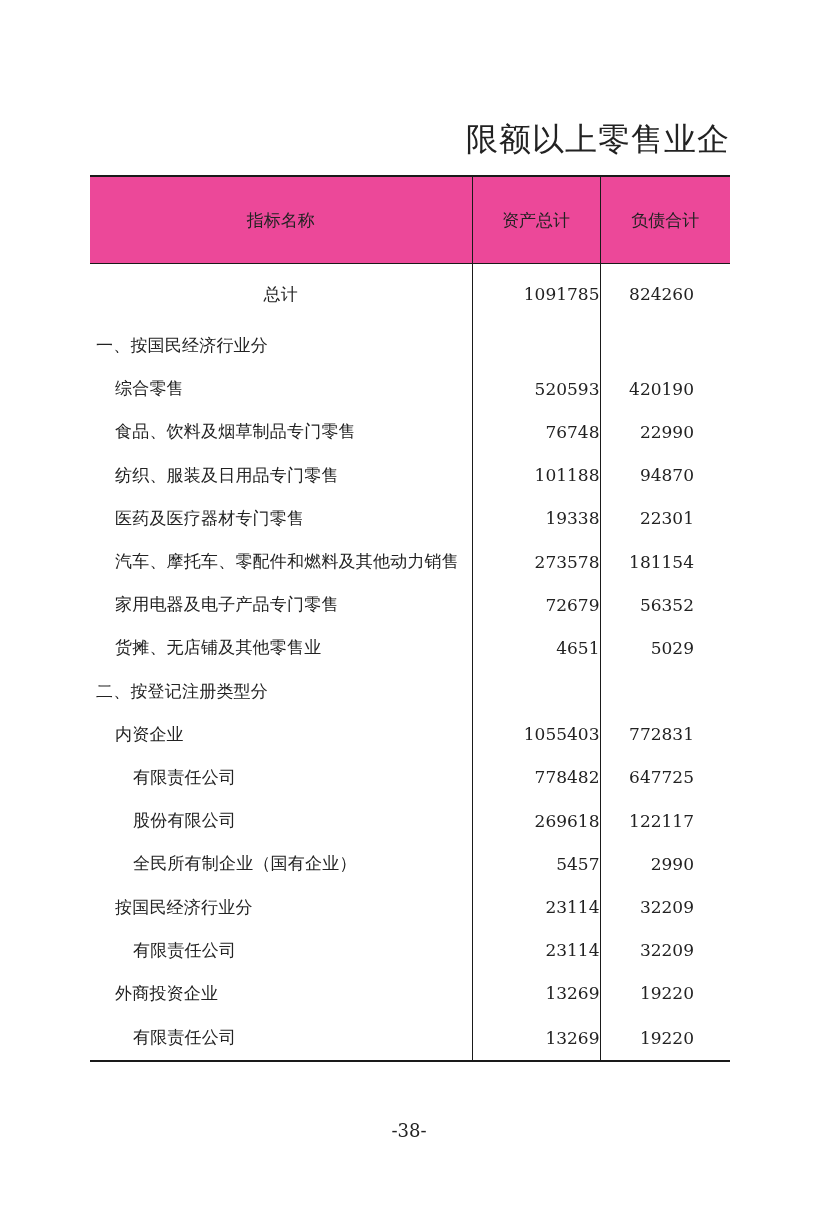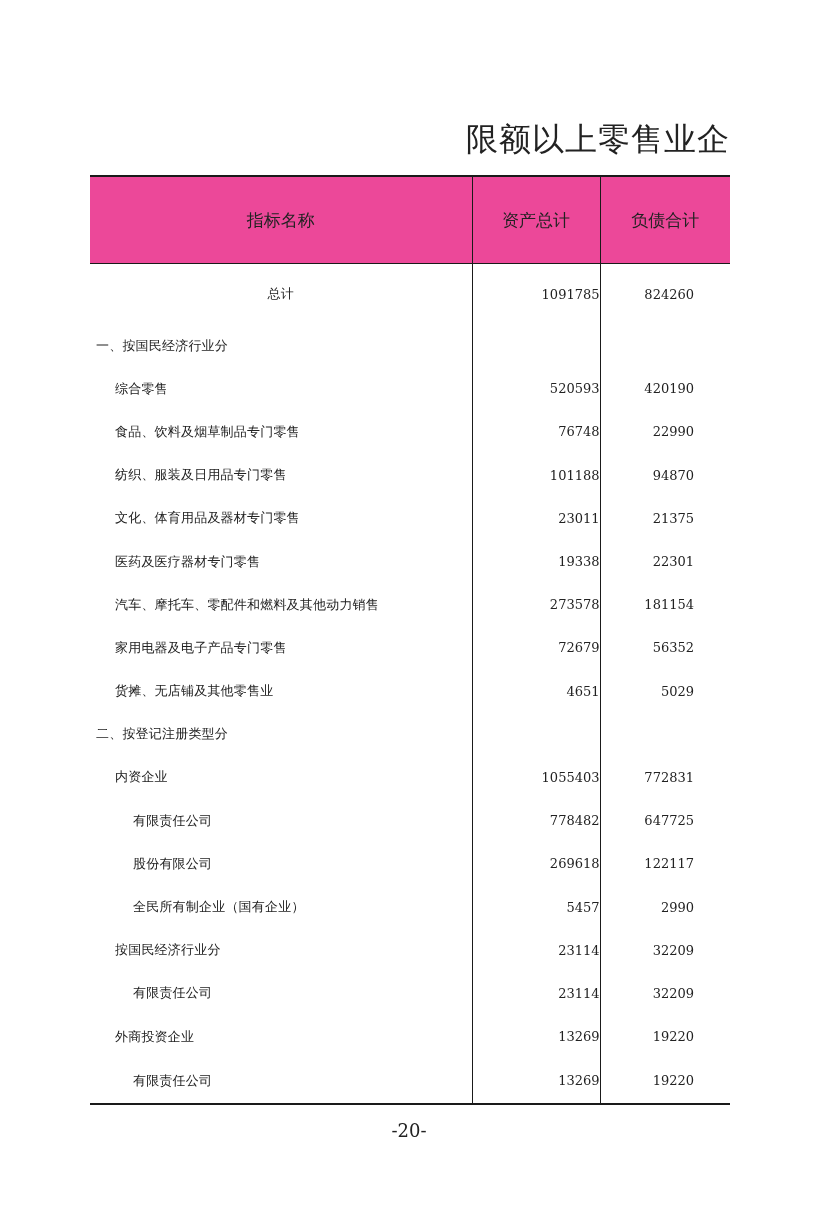--- a/index.html
+++ b/index.html
@@ -48,21 +48,21 @@
       border-bottom: 1.5px solid #1a1a1a;
       padding: 0;
     }
     .data-table thead th + th,
     .data-table tbody td + td {
       border-left: 1.5px solid #1a1a1a;
     }
     .data-table tbody td {
       height: 43.2px;
       padding: 0;
-      font-size: 13px;
+      font-size: 17px;
       white-space: nowrap;
     }
     .data-table tbody tr:first-child td {
       height: 60px;
       padding-top: 0;
     }
     .data-table tbody tr:last-child td {
       height: 45px;
     }
     td.name {
@@ -131,25 +131,20 @@
       <td class="name lvl-1">食品、饮料及烟草制品专门零售</td>
       <td class="num">76748</td>
       <td class="num liab">22990</td>
     </tr>
     <tr>
       <td class="name lvl-1">纺织、服装及日用品专门零售</td>
       <td class="num">101188</td>
       <td class="num liab">94870</td>
     </tr>
     <tr>
-      <td class="name lvl-1">文化、体育用品及器材专门零售</td>
-      <td class="num">23011</td>
-      <td class="num liab">21375</td>
-    </tr>
-    <tr>
       <td class="name lvl-1">医药及医疗器材专门零售</td>
       <td class="num">19338</td>
       <td class="num liab">22301</td>
     </tr>
     <tr>
       <td class="name lvl-1">汽车、摩托车、零配件和燃料及其他动力销售</td>
       <td class="num">273578</td>
       <td class="num liab">181154</td>
     </tr>
     <tr>
@@ -203,13 +198,13 @@
       <td class="num liab">19220</td>
     </tr>
     <tr>
       <td class="name lvl-2">有限责任公司</td>
       <td class="num">13269</td>
       <td class="num liab">19220</td>
     </tr>
   </tbody>
 </table>
 
-<div class="page-number">-20-</div>
+<div class="page-number">-38-</div>
 
 </body></html>

